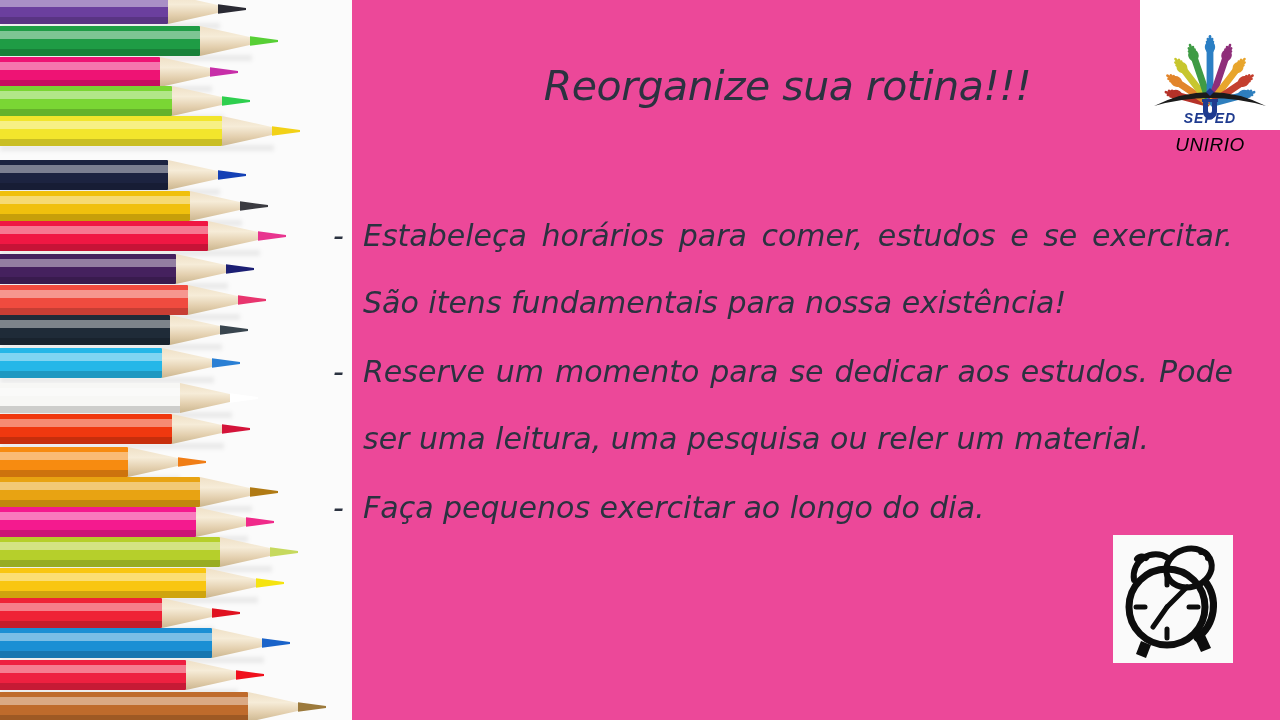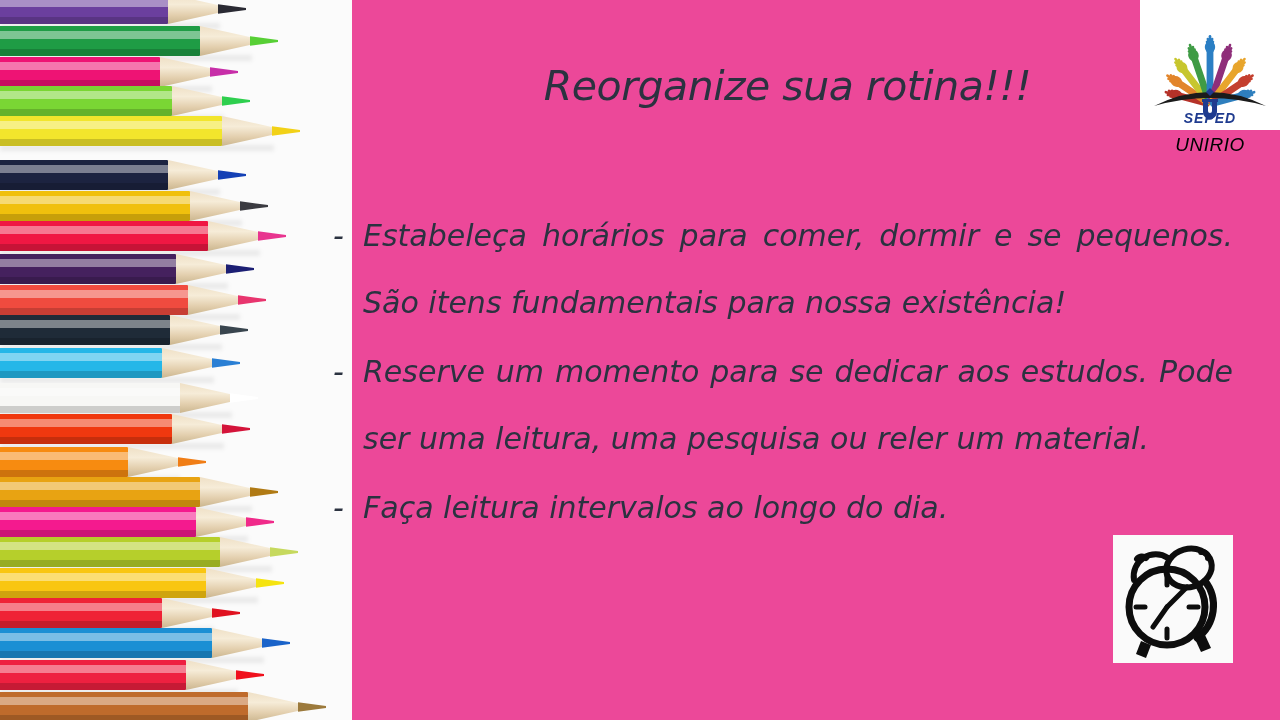--- a/index.html
+++ b/index.html
@@ -410,31 +410,31 @@
       </svg>
       <div style="position:absolute;left:0;right:0;bottom:4px;text-align:center;font-family:'Liberation Sans',sans-serif;font-size:14px;font-weight:700;letter-spacing:1px;color:#1f3b8f;">SEPED</div>
     </div>
     <div id="seped-label">UNIRIO</div>
   </div>
 
   <div id="body-text">
 
     <div class="bullet">
       <span class="dash">-</span>
-      <span class="btext">Estabeleça horários para comer, dormir e se pequenos. São itens fundamentais para nossa existência!</span>
+      <span class="btext">Estabeleça horários para comer, estudos e se exercitar. São itens fundamentais para nossa existência!</span>
     </div>
 
     <div class="bullet">
       <span class="dash">-</span>
       <span class="btext">Reserve um momento para se dedicar aos estudos. Pode ser uma leitura, uma pesquisa ou reler um material.</span>
     </div>
 
     <div class="bullet last">
       <span class="dash">-</span>
-      <span class="btext">Faça leitura intervalos ao longo do dia.</span>
+      <span class="btext">Faça pequenos exercitar ao longo do dia.</span>
     </div>
 
   </div>
 
   <div id="clock-box">
     <svg viewBox="0 0 120 128" width="120" height="128">
       <g fill="none" stroke="#0d0d0d" stroke-width="5" stroke-linecap="round">
 
         <path d="M21 45 A22 22 0 0 1 55 23" stroke-width="6"></path>
         <path d="M24 24 a6 6 0 0 1 9 -1" stroke-width="6"></path>

